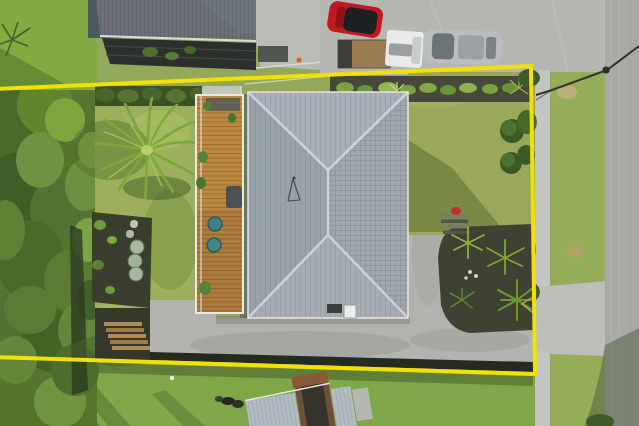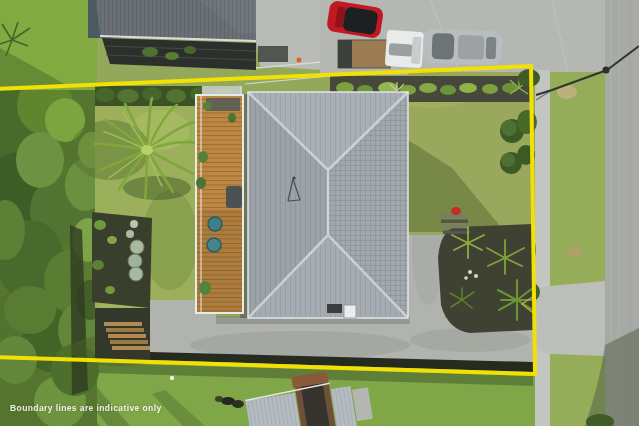--- a/index.html
+++ b/index.html
@@ -356,14 +356,13 @@
 
   <g>
     <path d="M639,46 L607,70 L552,90 L536,95" fill="none" stroke="#33362f" stroke-width="2"></path>
     <circle cx="606" cy="70" r="3.5" fill="#2c2f29"></circle>
     <line x1="552" y1="90" x2="536" y2="100" stroke="#3a3d36" stroke-width="1.3" opacity="0.6"></line>
   </g>
 
   <path d="M -5 89 L 531 66 L 535 374 L -5 357" fill="none" stroke-width="4" stroke-linejoin="miter" stroke="#f3e103"></path>
 </svg>
 
-<div class="watermark">Boundary lines are indicative only</div>
 </div>
 
 </body></html>

